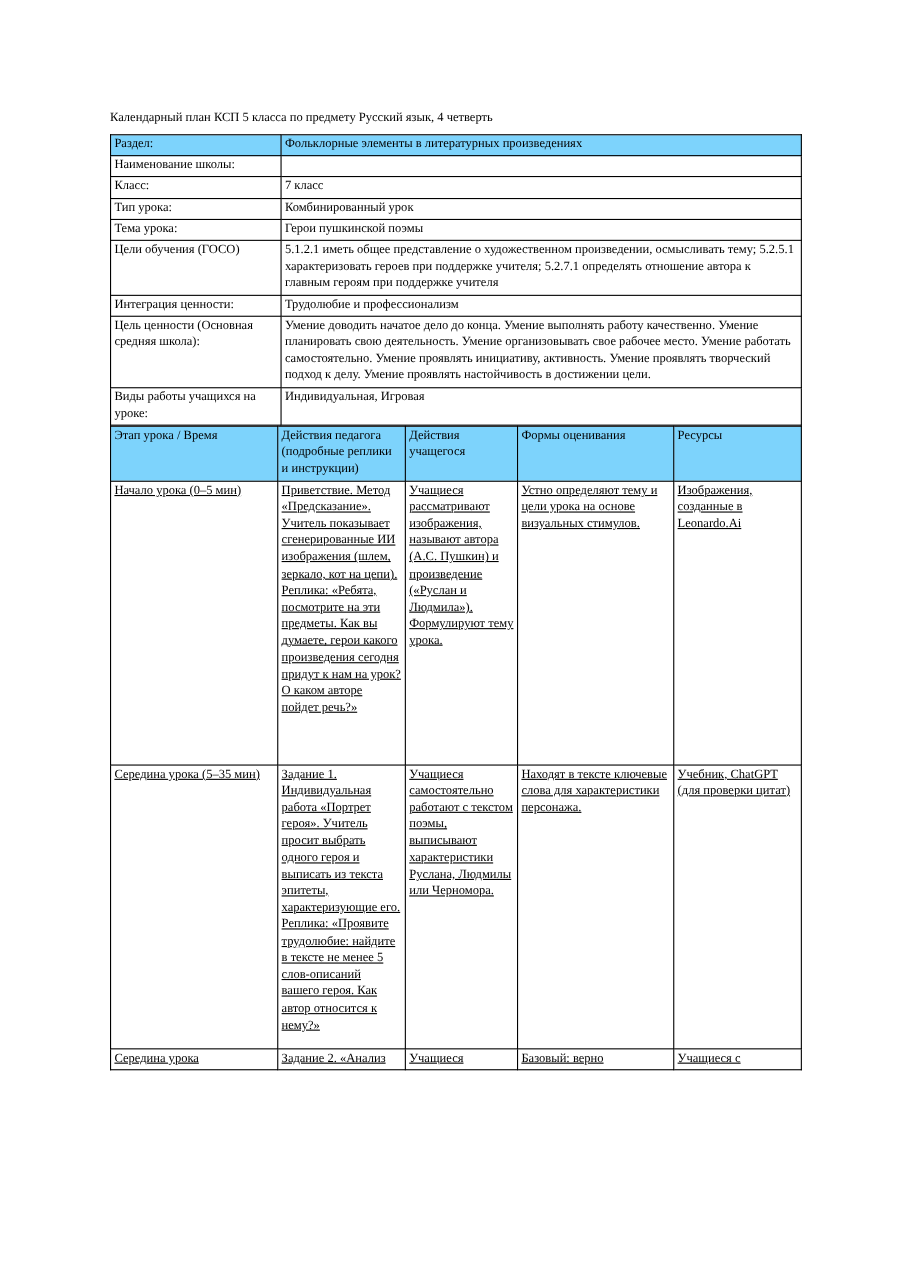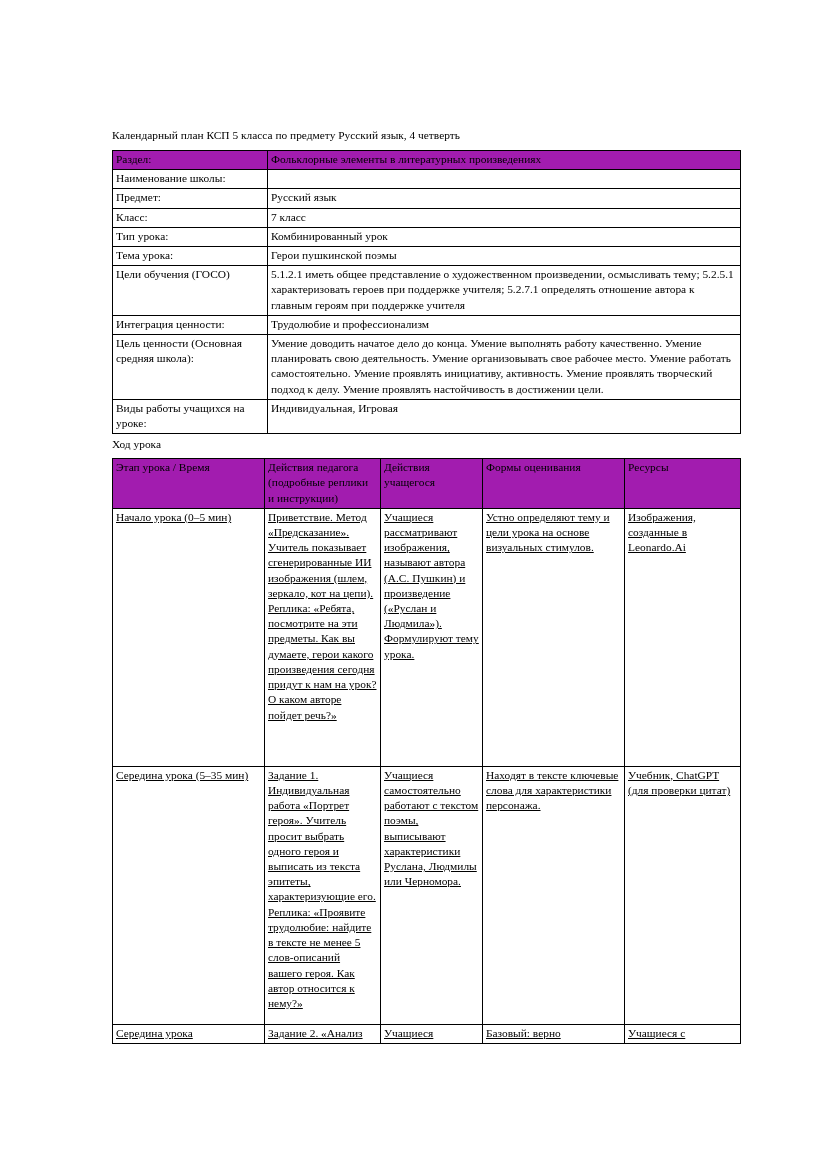--- a/index.html
+++ b/index.html
@@ -10,24 +10,23 @@
   body {
     width: 827px;
     height: 1170px;
     overflow: hidden;
     font-family: "Liberation Serif", "DejaVu Serif", serif;
     color: #000000;
     position: relative;
   }
   .page {
     position: absolute;
-    left: 112px;
+    left: 100px;
     top: 100px;
     width: 628px;
-    margin-top: 28px;
   }
   .doc-title {
     font-size: 11.4px;
     line-height: 15px;
     margin: 0 0 7px 0;
     white-space: nowrap;
   }
   table.kt {
     border-collapse: collapse;
     width: 628px;
@@ -38,21 +37,21 @@
     border: 1px solid #000000;
     padding: 1px 3px 2px 3px;
     vertical-align: top;
     text-align: left;
     font-weight: normal;
     line-height: 15.2px;
     word-wrap: break-word;
     overflow-wrap: break-word;
     hyphens: none;
   }
-  .shade { background: #a21caf; }
+  .shade { background: #7dd3fc; }
   .t1-c1 { width: 155px; }
   .t1-c2 { width: 473px; }
   .mid-label {
     font-size: 11.4px;
     line-height: 15px;
     margin: 3px 0 6px 0;
   }
   .t2-c1 { width: 152px; }
   .t2-c2 { width: 116px; }
   .t2-c3 { width: 102px; }
@@ -78,24 +77,20 @@
     <tbody>
       <tr class="shade">
         <td>Раздел:</td>
         <td>Фольклорные элементы в литературных произведениях</td>
       </tr>
       <tr>
         <td>Наименование школы:</td>
         <td></td>
       </tr>
       <tr>
-        <td>Предмет:</td>
-        <td>Русский язык</td>
-      </tr>
-      <tr>
         <td>Класс:</td>
         <td>7 класс</td>
       </tr>
       <tr>
         <td>Тип урока:</td>
         <td>Комбинированный урок</td>
       </tr>
       <tr>
         <td>Тема урока:</td>
         <td>Герои пушкинской поэмы</td>
@@ -112,21 +107,20 @@
         <td>Цель ценности (Основная средняя школа):</td>
         <td>Умение доводить начатое дело до конца. Умение выполнять работу качественно. Умение планировать свою деятельность. Умение организовывать свое рабочее место. Умение работать самостоятельно. Умение проявлять инициативу, активность. Умение проявлять творческий подход к делу. Умение проявлять настойчивость в достижении цели.</td>
       </tr>
       <tr>
         <td>Виды работы учащихся на уроке:</td>
         <td>Индивидуальная, Игровая</td>
       </tr>
     </tbody>
   </table>
 
-  <div class="mid-label">Ход урока</div>
 
   <table class="kt kt2">
     <colgroup>
         <col class="t2-c1">
         <col class="t2-c2">
         <col class="t2-c3">
         <col class="t2-c4">
         <col class="t2-c5">
       </colgroup>
     <thead>

